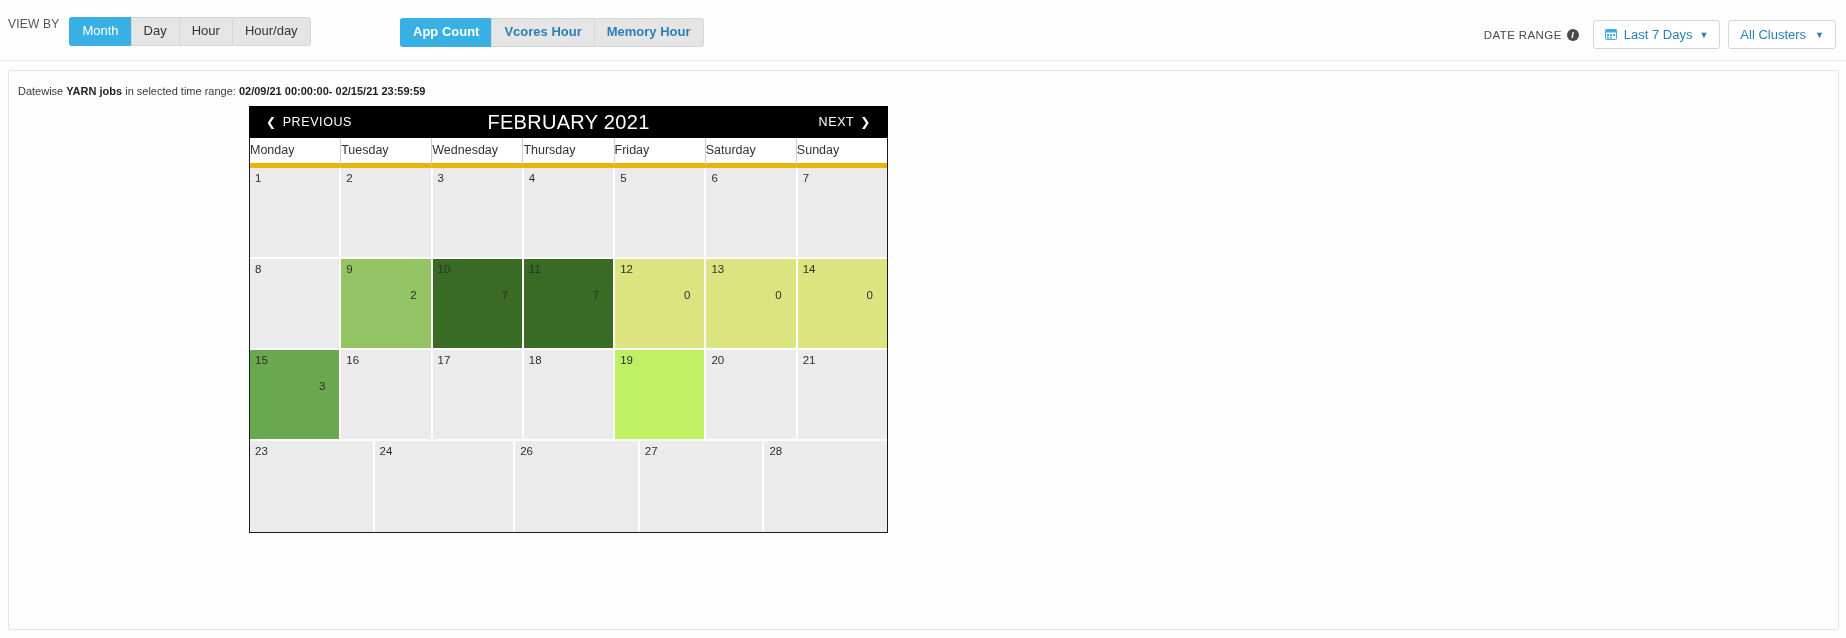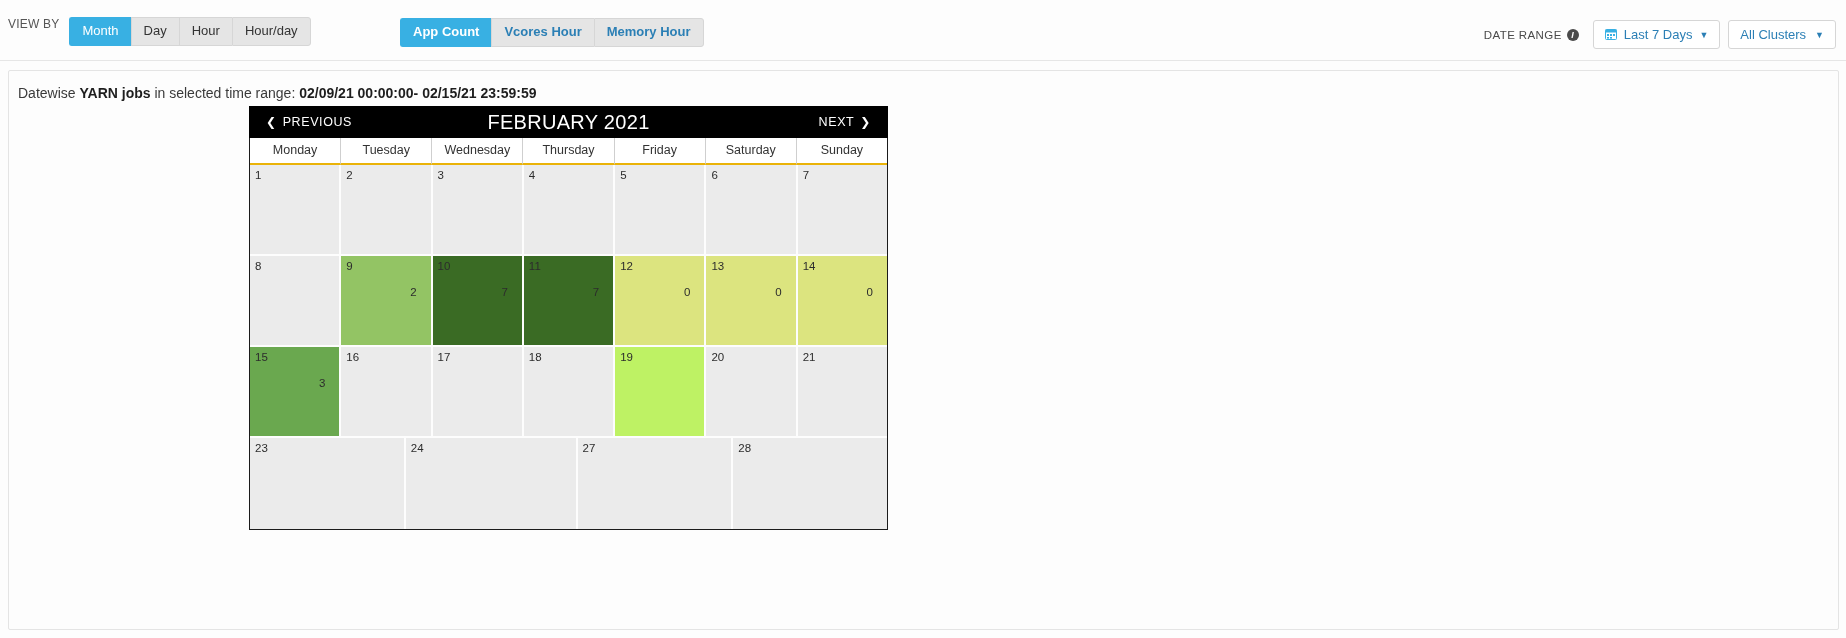--- a/index.html
+++ b/index.html
@@ -90,21 +90,21 @@
   .panel {
     position: absolute;
     left: 8px; top: 70px;
     width: 1831px; height: 560px;
     background: #fdfdfd;
     border: 1px solid #e4e4e4;
     border-radius: 2px;
     overflow: hidden;
   }
   .subtitle {
-    font-size: 14px; color: #3a3a3a;
+    font-size: 11px; color: #3a3a3a;
     padding: 14px 0 0 9px;
     white-space: nowrap;
   }
   .subtitle b { color: #1e1e1e; font-weight: bold; }
 
   
   .calendar {
     position: absolute;
     left: 240px; top: 35px;
     width: 639px;
@@ -137,26 +137,26 @@
   }
 
   .cal-grid {
     border: 1px solid #1b1b1b;
     border-top: none;
     background: #ffffff;
   }
   .weekdays { display: flex; background: #ffffff; }
   .weekdays .wd {
     flex: 1 1 0;
-    text-align: center;
+    text-align: left;
     font-size: 12.5px;
     color: #333;
     padding: 5px 0 6px 0;
     border-right: 1px solid #cfcfcf;
-    border-bottom: 2px solid #eab308;
+    border-bottom: 5px solid #eab308;
   }
   .weekdays .wd:last-child { border-right: none; }
 
   .week { display: flex; }
   .cell {
     flex: 1 1 0;
     height: 91px;
     background: #ebebeb;
     border-right: 2px solid #fdfdfd;
     border-bottom: 2px solid #fdfdfd;
@@ -331,20 +331,23 @@
             </div>
           </div>
           <div class="week">
             <div class="cell" style="background: rgb(235, 235, 235);">
               <span class="daynum">23</span>
             </div>
             <div class="cell" style="background: rgb(235, 235, 235); padding-left: 16px;">
               <span class="daynum">24</span>
             </div>
             <div class="cell" style="background: rgb(235, 235, 235);">
+              <span class="daynum">26</span>
+            </div>
+            <div class="cell" style="background: rgb(235, 235, 235);">
               <span class="daynum">27</span>
             </div>
             <div class="cell" style="background: rgb(235, 235, 235);">
               <span class="daynum">28</span>
             </div>
           </div>
         </div>
     </div>
   </div>
 </div>

